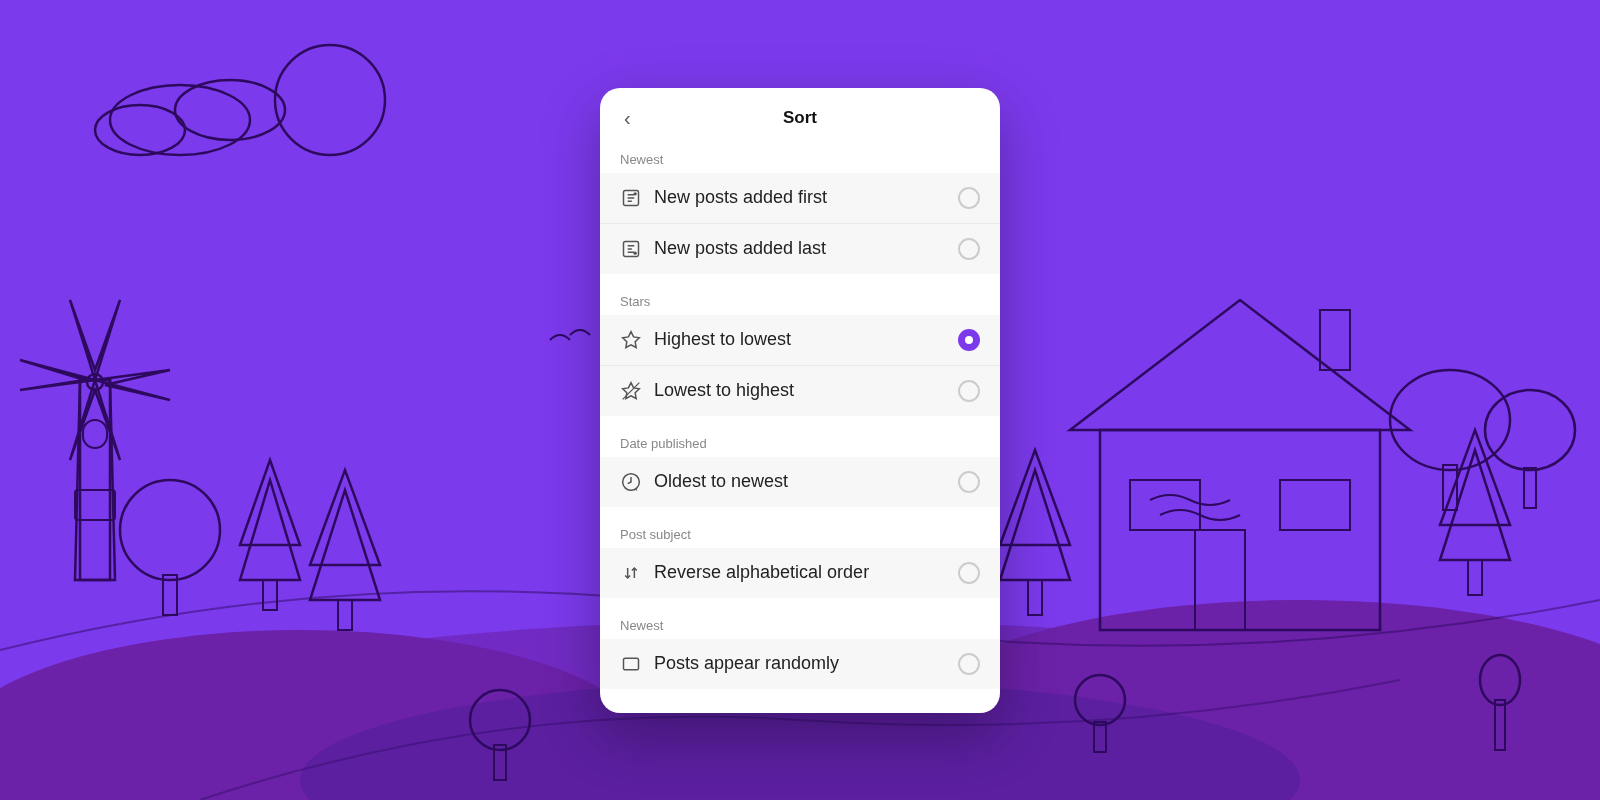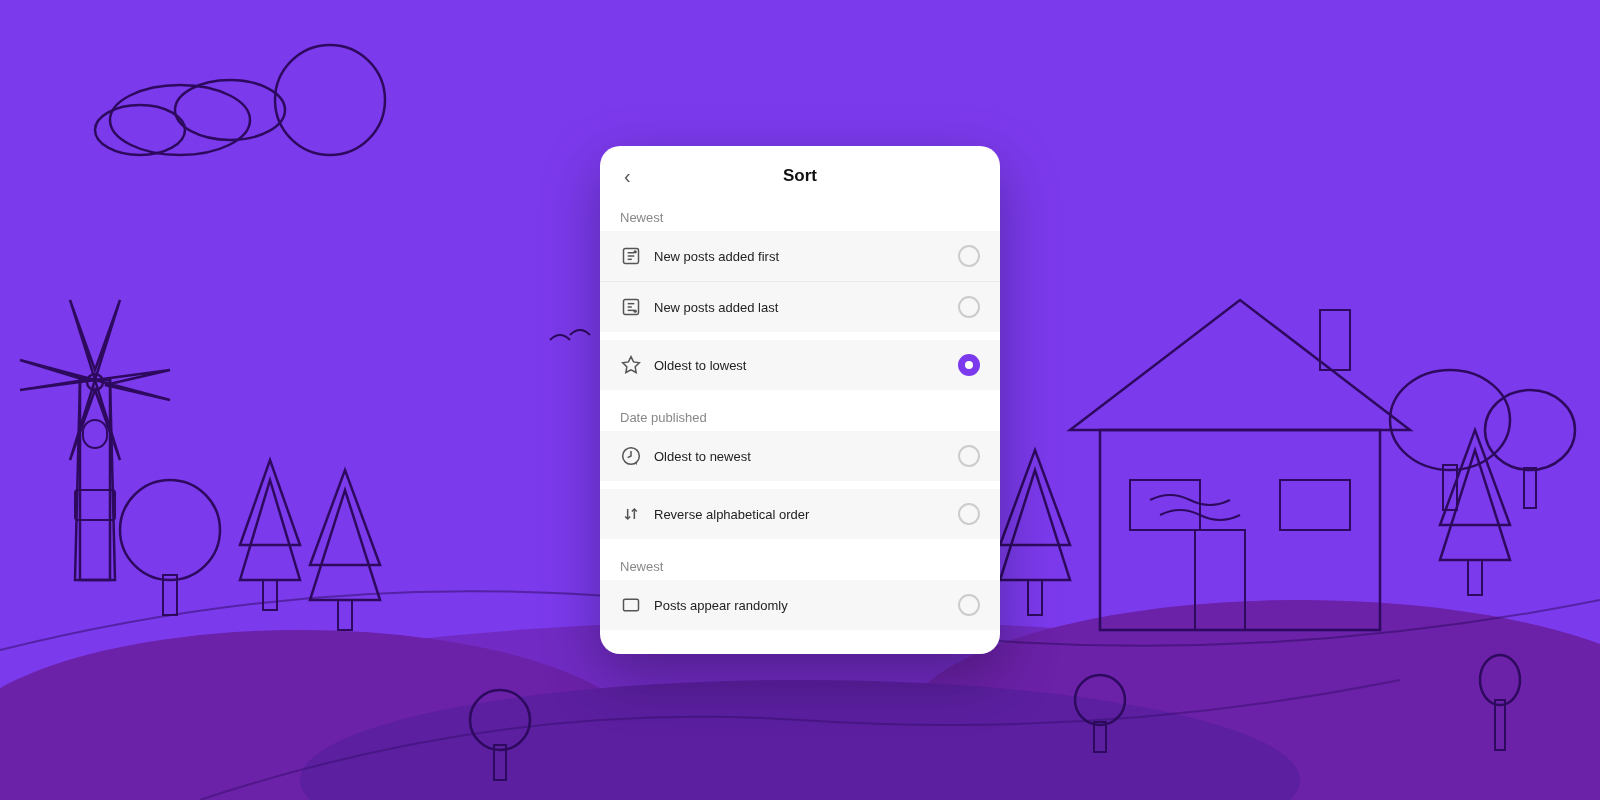--- a/index.html
+++ b/index.html
@@ -109,21 +109,21 @@
       color: #555;
     }
 
     .option-icon svg {
       width: 20px;
       height: 20px;
     }
 
     .option-label {
       flex: 1;
-      font-size: 13px;
+      font-size: 18px;
       color: #222;
       font-weight: 400;
     }
 
     .radio-btn {
       width: 22px;
       height: 22px;
       border-radius: 50%;
       border: 2px solid #ccc;
       display: flex;
@@ -268,29 +268,40 @@
             <circle cx="17" cy="17" r="2" fill="currentColor" stroke="none"></circle>
           </svg>
         </div>
         <span class="option-label">New posts added last</span>
         <div class="radio-btn"></div>
       </div>
     </div>
 
     <div class="spacer"></div>
 
+    <div class="section-label">Stars</div>
     <div class="options-group">
       <div class="option-row">
         <div class="option-icon">
           <svg viewBox="0 0 24 24" fill="none" stroke="currentColor" stroke-width="1.8">
             <polygon points="12,2 15.09,8.26 22,9.27 17,14.14 18.18,21.02 12,17.77 5.82,21.02 7,14.14 2,9.27 8.91,8.26"></polygon>
           </svg>
         </div>
-        <span class="option-label">Oldest to lowest</span>
+        <span class="option-label">Highest to lowest</span>
         <div class="radio-btn selected"></div>
+      </div>
+      <div class="option-row">
+        <div class="option-icon">
+          <svg viewBox="0 0 24 24" fill="none" stroke="currentColor" stroke-width="1.8">
+            <polygon points="12,2 15.09,8.26 22,9.27 17,14.14 18.18,21.02 12,17.77 5.82,21.02 7,14.14 2,9.27 8.91,8.26"></polygon>
+            <line x1="2" y1="22" x2="22" y2="2" stroke-width="1.5"></line>
+          </svg>
+        </div>
+        <span class="option-label">Lowest to highest</span>
+        <div class="radio-btn"></div>
       </div>
     </div>
 
     <div class="spacer"></div>
 
     <div class="section-label">Date published</div>
     <div class="options-group">
       <div class="option-row">
         <div class="option-icon">
           <svg viewBox="0 0 24 24" fill="none" stroke="currentColor" stroke-width="1.8">
@@ -299,20 +310,21 @@
             <polyline points="17,20 19,22" stroke-width="1.5"></polyline>
           </svg>
         </div>
         <span class="option-label">Oldest to newest</span>
         <div class="radio-btn"></div>
       </div>
     </div>
 
     <div class="spacer"></div>
 
+    <div class="section-label">Post subject</div>
     <div class="options-group">
       <div class="option-row">
         <div class="option-icon">
           <svg viewBox="0 0 24 24" fill="none" stroke="currentColor" stroke-width="1.8">
             <line x1="8" y1="6" x2="8" y2="18"></line>
             <polyline points="5,15 8,18 11,15"></polyline>
             <line x1="16" y1="6" x2="16" y2="18"></line>
             <polyline points="13,9 16,6 19,9"></polyline>
           </svg>
         </div>

